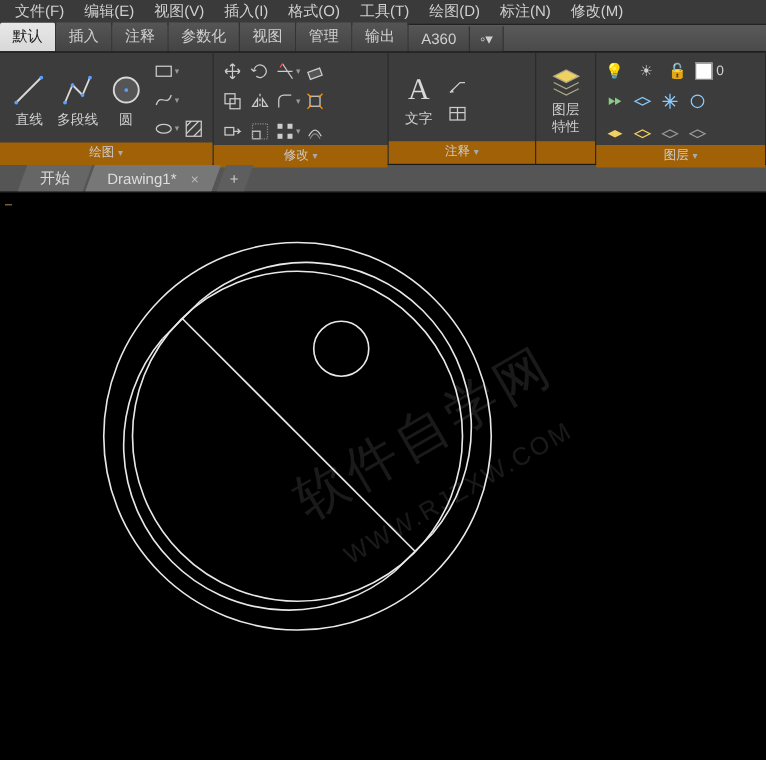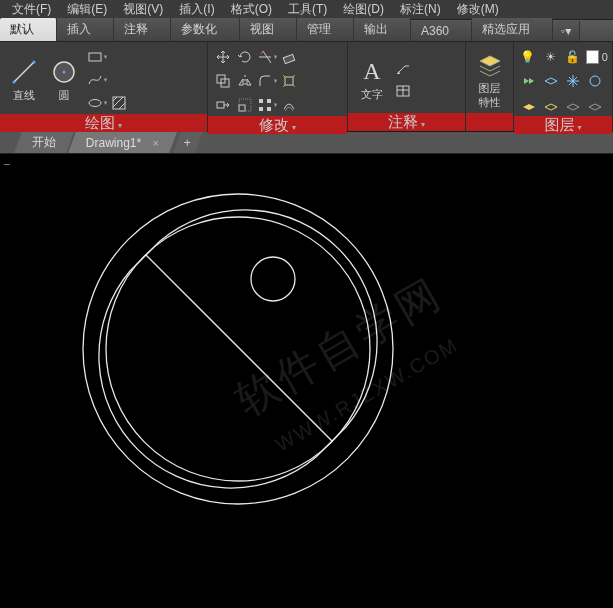--- a/index.html
+++ b/index.html
@@ -28,21 +28,21 @@
   }
   .tabstrip {
     display: flex;
     height: 22px;
     background: linear-gradient(#5a5a5a,#4a4a4a);
     align-items: flex-end;
     padding-left: 0;
     border-bottom: 1px solid #222;
   }
   .tabstrip .tab {
-    padding: 3px 22px 3px 10px;
+    padding: 3px 10px 3px 10px;
     font-size: 12px;
     color: #d0d0d0;
     cursor: pointer;
     border-right: 1px solid #333;
     background: linear-gradient(#555,#444);
   }
   .tabstrip .tab.active {
     background: linear-gradient(#e8e8e8,#d8d8d8);
     color: #222;
     border-radius: 2px 2px 0 0;
@@ -56,23 +56,23 @@
   .panel {
     display: flex;
     flex-direction: column;
     border-right: 1px solid #2a2a2a;
     justify-content: space-between;
   }
   .panel .panel-row { display: flex; align-items: center; }
   .panel .panel-body { flex: 1; display: flex; flex-direction: column; justify-content: center; gap: 2px; padding: 4px 4px 0 4px;}
   .panel .panel-title {
     height: 18px;
-    background: #b91c1c;
+    background: #a16207;
     text-align: center;
-    font-size: 15px;
+    font-size: 10px;
     color: #ccc;
     line-height: 18px;
     position: relative;
   }
   .panel .panel-title.with-drop::after{
     content:"▾"; font-size:8px; margin-left:3px; color:#aaa;
   }
   .big-btn {
     display: flex;
     flex-direction: column;
@@ -89,21 +89,21 @@
   .big-btn .lbl { font-size: 11px; color:#d0d0d0; white-space: nowrap; text-align:center; }
   .big-btn.stack .lbl { line-height: 12px; }
   .small-btn {
     width: 22px; height: 22px;
     display: inline-flex; align-items:center; justify-content:center;
     cursor:pointer;
   }
   .small-btn.with-drop::after{
     content:"▾"; font-size:7px; margin-left:1px; color:#999;
   }
-  .panel-draw { width: 208px; }
+  .panel-draw { width: 171px; }
   .panel-modify { width: 140px; justify-content: space-between; }
   .panel-annotate { width: 118px; }
   .panel-layer-prop { width: 48px; }
   .panel-layers { flex: 1; min-width: 90px; }
 
   .doc-tabs {
     display: flex;
     height: 22px;
     background: #555;
     align-items: stretch;
@@ -174,38 +174,49 @@
 
 <div class="tabstrip">
   <div class="tab active">默认</div>
   <div class="tab">插入</div>
   <div class="tab">注释</div>
   <div class="tab">参数化</div>
   <div class="tab">视图</div>
   <div class="tab">管理</div>
   <div class="tab">输出</div>
   <div class="tab">A360</div>
-  <div class="tab">精选应用</div>
   <div class="tab" style="padding:3px 8px">◦▾</div>
 </div>
 
 <div class="ribbon">
 
   <div class="panel panel-draw">
     <div class="panel-body">
       <div class="panel-row">
         <div class="big-btn">
           <span class="icon-slot">
             <svg width="28" height="28">
                 <line x1="4" y1="24" x2="24" y2="4" stroke="#d8d8d8" stroke-width="1.5"></line>
                 <circle cx="4" cy="24" r="1.5" fill="#5aa0ff"></circle>
                 <circle cx="24" cy="4" r="1.5" fill="#5aa0ff"></circle>
               </svg>
           </span>
           <span class="lbl">直线</span>
+        </div>
+        <div class="big-btn">
+          <span class="icon-slot">
+            <svg width="28" height="28">
+                <polyline points="4,24 10,10 18,18 24,4" stroke="#d8d8d8" fill="none" stroke-width="1.5"></polyline>
+                <circle cx="4" cy="24" r="1.5" fill="#5aa0ff"></circle>
+                <circle cx="10" cy="10" r="1.5" fill="#5aa0ff"></circle>
+                <circle cx="18" cy="18" r="1.5" fill="#5aa0ff"></circle>
+                <circle cx="24" cy="4" r="1.5" fill="#5aa0ff"></circle>
+              </svg>
+          </span>
+          <span class="lbl">多段线</span>
         </div>
         <div class="big-btn">
           <span class="icon-slot">
             <svg width="28" height="28">
                 <circle cx="14" cy="14" r="10" stroke="#d8d8d8" fill="#555" stroke-width="1.5"></circle>
                 <circle cx="14" cy="14" r="1.5" fill="#5aa0ff"></circle>
               </svg>
           </span>
           <span class="lbl">圆</span>
         </div>

